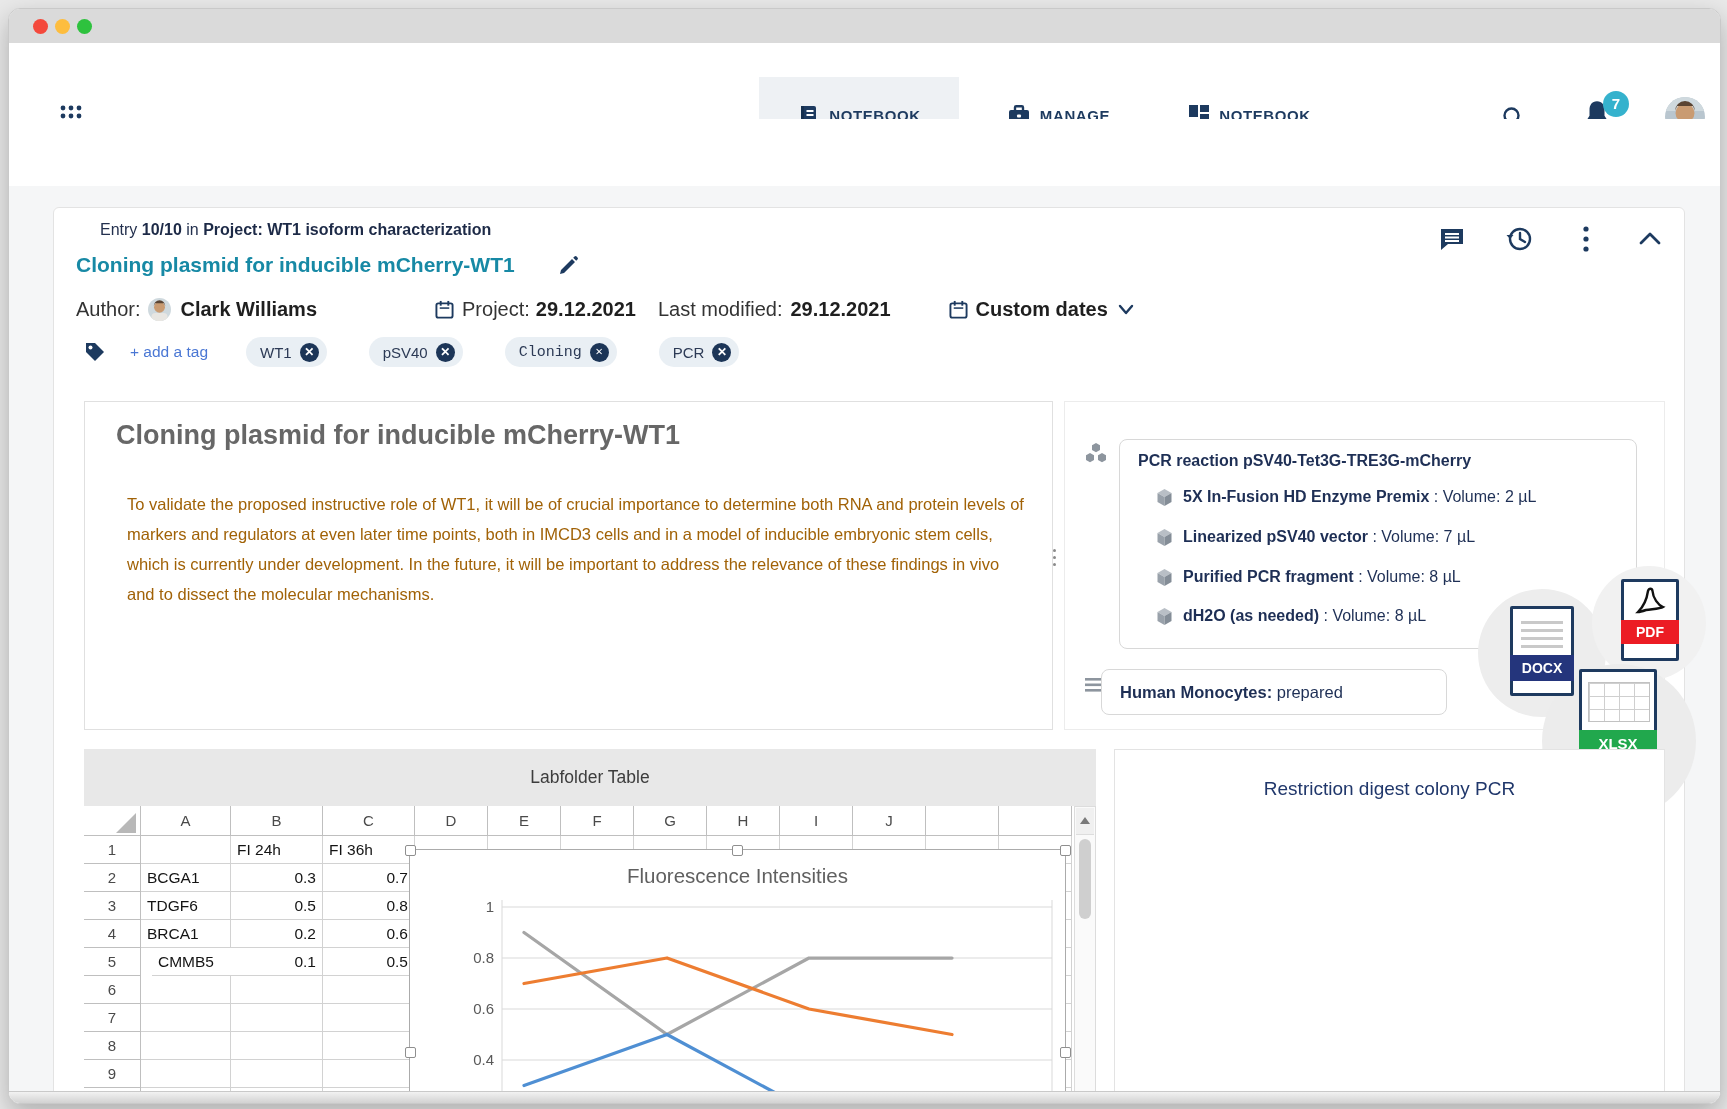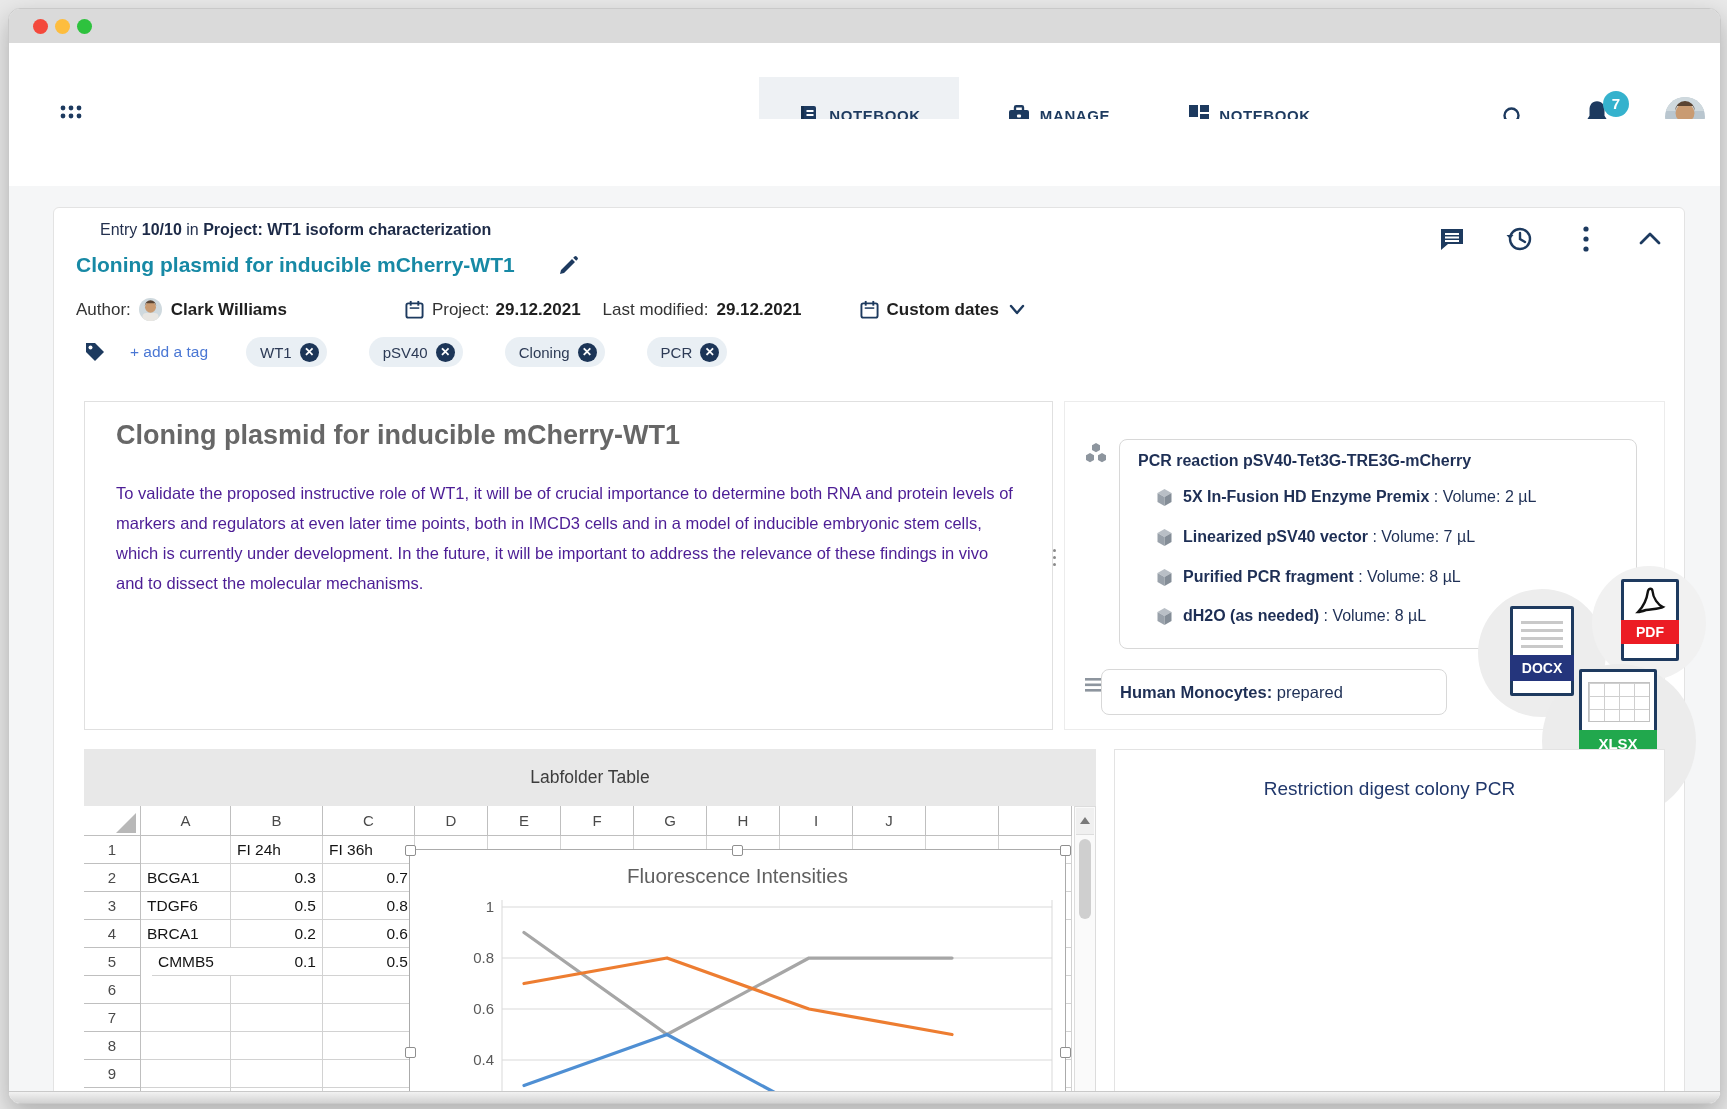--- a/index.html
+++ b/index.html
@@ -28,31 +28,31 @@
   .caret{width:0;height:0;border-left:5px solid transparent;border-right:5px solid transparent;border-top:6px solid #3a3a3a;}
   .applybtn{position:absolute;left:894px;top:120px;width:112px;height:48px;border:1px solid #d2d2d2;border-radius:8px;
     background:#fff;color:#1d3a5f;font-weight:bold;font-size:15px;letter-spacing:.8px;
     display:flex;align-items:center;justify-content:center;cursor:pointer;}
   .contentbg{position:absolute;left:0;top:177px;width:100%;height:917px;background:#f5f6f7;}
   .entrycard{position:absolute;left:44px;top:198px;width:1630px;height:896px;background:#fff;border:1px solid #e3e3e3;
     border-radius:6px 6px 0 0;}
   .bc{position:absolute;left:67px;top:212px;font-size:16px;color:#23304e;margin-left:24px;}
   .bc b{color:#1d2a47;}
   .entrytitle{position:absolute;left:67px;top:244px;font-size:21px;font-weight:bold;color:#1789a5;}
-  .metarow{position:absolute;left:67px;top:289px;display:flex;align-items:center;font-size:17px;color:#333;}
+  .metarow{position:absolute;left:67px;top:289px;display:flex;align-items:center;font-size:20px;color:#333;}
   .metarow b{color:#1f1f1f;}
   .tagrow{position:absolute;left:75px;top:328px;display:flex;align-items:center;gap:24px;}
   .addtag{color:#4a77d4;font-size:15.5px;cursor:pointer;}
   .pill{height:30px;background:#e9eff4;border-radius:15px;display:flex;align-items:center;padding:0 8px 0 14px;gap:8px;
     font-size:15px;color:#2c3a55;}
   .pillx{width:19px;height:19px;border-radius:50%;background:#1c3557;color:#fff;font-size:12px;line-height:19px;
     text-align:center;font-weight:bold;cursor:pointer;}
   .textcard{position:absolute;left:75px;top:392px;width:967px;height:327px;border:1px solid #e0e0e0;background:#fff;}
   .textcard h2{position:absolute;left:31px;top:18px;margin:0;font-size:27px;color:#676767;}
-  .textcard p{position:absolute;left:31px;top:76px;margin:0;width:900px;font-size:16.5px;line-height:30px;color:#4c1d95;}
+  .textcard p{position:absolute;left:31px;top:76px;margin:11px;width:900px;font-size:16.5px;line-height:30px;color:#a16207;}
   .rightpanel{position:absolute;left:1055px;top:392px;width:599px;height:327px;border:1px solid #ececec;background:#fff;}
   .matcard{position:absolute;left:54px;top:37px;width:516px;height:208px;border:1px solid #d8d8d8;border-radius:8px;background:#fff;}
   .mattitle{position:absolute;left:18px;top:12px;font-size:16px;font-weight:bold;color:#1e2f55;}
   .matitem{position:absolute;left:36px;display:flex;align-items:center;gap:10px;font-size:16px;color:#1e2f55;}
   .matitem .nm{font-weight:bold;}
   .samplepill{position:absolute;left:36px;top:267px;width:326px;height:44px;border:1px solid #d8d8d8;border-radius:8px;
     display:flex;align-items:center;padding-left:18px;font-size:16.5px;color:#1e2f55;background:#fff;}
   .fcircle{position:absolute;border-radius:50%;}
   .fdoc{position:absolute;background:#fff;border:3px solid #1e3a5f;border-radius:2px;}
   .fbanner{position:absolute;left:-3px;width:calc(100% + 6px);color:#fff;font-weight:bold;text-align:center;}
@@ -285,21 +285,21 @@
       </svg>
       <span class="addtag">+ add a tag</span>
       <div class="pill" style="margin-left:14px;">
         <span>WT1</span>
         <span class="pillx">✕</span>
       </div>
       <div class="pill" style="margin-left:18px;">
         <span>pSV40</span>
         <span class="pillx">✕</span>
       </div>
-      <div class="pill" style="margin-left:18px;">
+      <div class="pill" style="margin-left:18px;font-family:Liberation Mono, monospace;">
         <span>Cloning</span>
         <span class="pillx">✕</span>
       </div>
       <div class="pill" style="margin-left:18px;">
         <span>PCR</span>
         <span class="pillx">✕</span>
       </div>
     </div>
 
     <div class="textcard">

